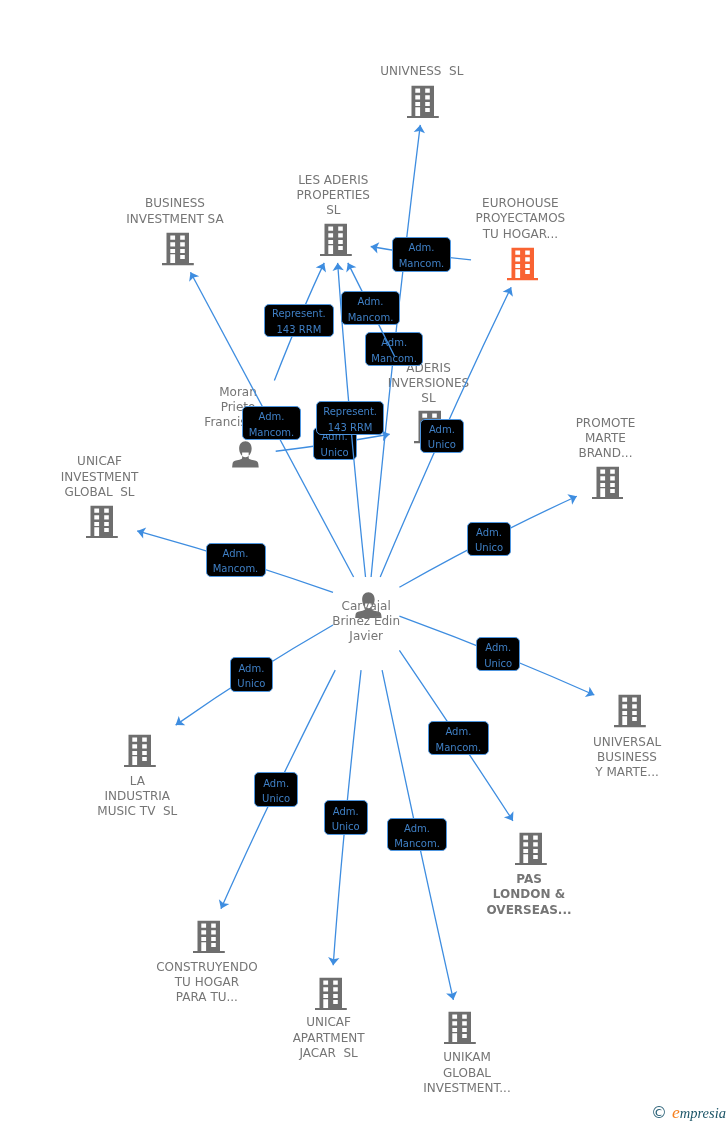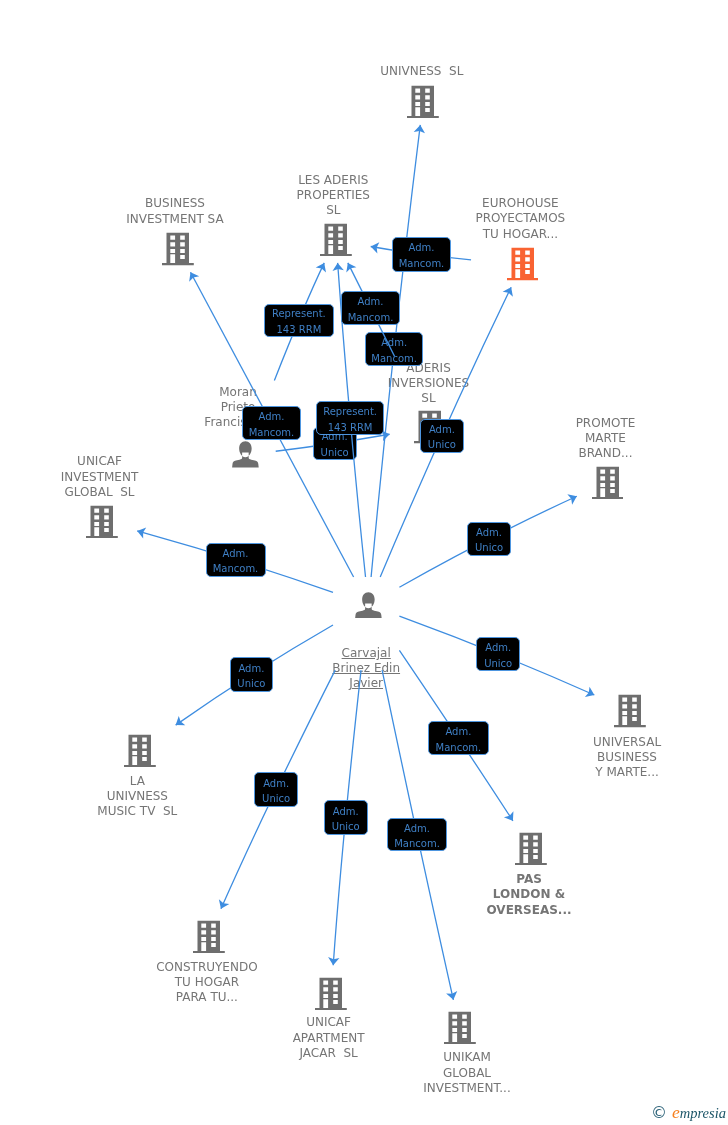--- a/index.html
+++ b/index.html
@@ -87,38 +87,38 @@
             <path fill-rule="evenodd" fill="#6e6e6e" d="M4.5 0.7 H27.0 V30.9 H31.8 V33.3 H0 V30.9 H4.5 Z M8.3 3.6 h4.8 v4.2 h-4.8 Z M18.2 3.6 h4.6 v4.2 h-4.6 Z M8.3 10.2 h4.8 v4.3 h-4.8 Z M18.2 10.2 h4.6 v4.3 h-4.6 Z M8.3 16.9 h4.8 v4.0 h-4.8 Z M18.2 16.9 h4.6 v4.0 h-4.6 Z M8.3 22.2 h4.8 v8.7 h-4.8 Z M18.2 23.0 h4.6 v4.0 h-4.6 Z"></path>
           </svg></div>
         <div class="node-label" style="left: -0.5px; top: 454.3px; width: 200px;">UNICAF
 INVESTMENT
 GLOBAL  SL</div>
       </div>
       <div class="node">
         <div class="node-icon" style="left: 355.1px; top: 591.6px;"><svg width="26.8" height="26.8" viewBox="0 0 27 27">
             <path fill-rule="evenodd" fill="#6e6e6e" d="M13.5 0.3 C17.3 0.3 19.8 3.3 19.8 7.6 C19.8 11.9 17.3 16.3 13.5 16.3 C9.7 16.3 7.2 11.9 7.2 7.6 C7.2 3.3 9.7 0.3 13.5 0.3 Z M10.2 11.5 h6.6 v5.4 c0 1.1 0.8 1.5 2.6 1.9 l3.7 0.9 c2.4 0.6 3.2 1.7 3.4 3.5 l0.4 3.6 h-26.8 l0.4 -3.6 c0.2 -1.8 1.0 -2.9 3.4 -3.5 l3.7 -0.9 c1.8 -0.4 2.6 -0.8 2.6 -1.9 z"></path>
           </svg></div>
-        <div class="node-label" style="left: 266.2px; top: 646px; width: 200px; text-decoration: underline;">Carvajal
+        <div class="node-label" style="left: 266.2px; top: 599px; width: 200px;">Carvajal
 Brinez Edin
 Javier</div>
       </div>
       <div class="node">
         <div class="node-icon" style="left: 613.9px; top: 694.35px;"><svg width="31.8" height="33.3" viewBox="0 0 31.8 33.3">
             <path fill-rule="evenodd" fill="#6e6e6e" d="M4.5 0.7 H27.0 V30.9 H31.8 V33.3 H0 V30.9 H4.5 Z M8.3 3.6 h4.8 v4.2 h-4.8 Z M18.2 3.6 h4.6 v4.2 h-4.6 Z M8.3 10.2 h4.8 v4.3 h-4.8 Z M18.2 10.2 h4.6 v4.3 h-4.6 Z M8.3 16.9 h4.8 v4.0 h-4.8 Z M18.2 16.9 h4.6 v4.0 h-4.6 Z M8.3 22.2 h4.8 v8.7 h-4.8 Z M18.2 23.0 h4.6 v4.0 h-4.6 Z"></path>
           </svg></div>
         <div class="node-label" style="left: 527px; top: 734.7px; width: 200px;">UNIVERSAL
 BUSINESS
 Y MARTE...</div>
       </div>
       <div class="node">
         <div class="node-icon" style="left: 124.4px; top: 733.85px;"><svg width="31.8" height="33.3" viewBox="0 0 31.8 33.3">
             <path fill-rule="evenodd" fill="#6e6e6e" d="M4.5 0.7 H27.0 V30.9 H31.8 V33.3 H0 V30.9 H4.5 Z M8.3 3.6 h4.8 v4.2 h-4.8 Z M18.2 3.6 h4.6 v4.2 h-4.6 Z M8.3 10.2 h4.8 v4.3 h-4.8 Z M18.2 10.2 h4.6 v4.3 h-4.6 Z M8.3 16.9 h4.8 v4.0 h-4.8 Z M18.2 16.9 h4.6 v4.0 h-4.6 Z M8.3 22.2 h4.8 v8.7 h-4.8 Z M18.2 23.0 h4.6 v4.0 h-4.6 Z"></path>
           </svg></div>
         <div class="node-label" style="left: 37.3px; top: 773.7px; width: 200px;">LA
-UNIVNESS
+INDUSTRIA
 MUSIC TV  SL</div>
       </div>
       <div class="node">
         <div class="node-icon" style="left: 515.1px; top: 832.15px;"><svg width="31.8" height="33.3" viewBox="0 0 31.8 33.3">
             <path fill-rule="evenodd" fill="#6e6e6e" d="M4.5 0.7 H27.0 V30.9 H31.8 V33.3 H0 V30.9 H4.5 Z M8.3 3.6 h4.8 v4.2 h-4.8 Z M18.2 3.6 h4.6 v4.2 h-4.6 Z M8.3 10.2 h4.8 v4.3 h-4.8 Z M18.2 10.2 h4.6 v4.3 h-4.6 Z M8.3 16.9 h4.8 v4.0 h-4.8 Z M18.2 16.9 h4.6 v4.0 h-4.6 Z M8.3 22.2 h4.8 v8.7 h-4.8 Z M18.2 23.0 h4.6 v4.0 h-4.6 Z"></path>
           </svg></div>
         <div class="node-label" style="left: 429px; top: 872.1px; width: 200px; font-weight: bold;">PAS
 LONDON &amp;
 OVERSEAS...</div>
       </div>

